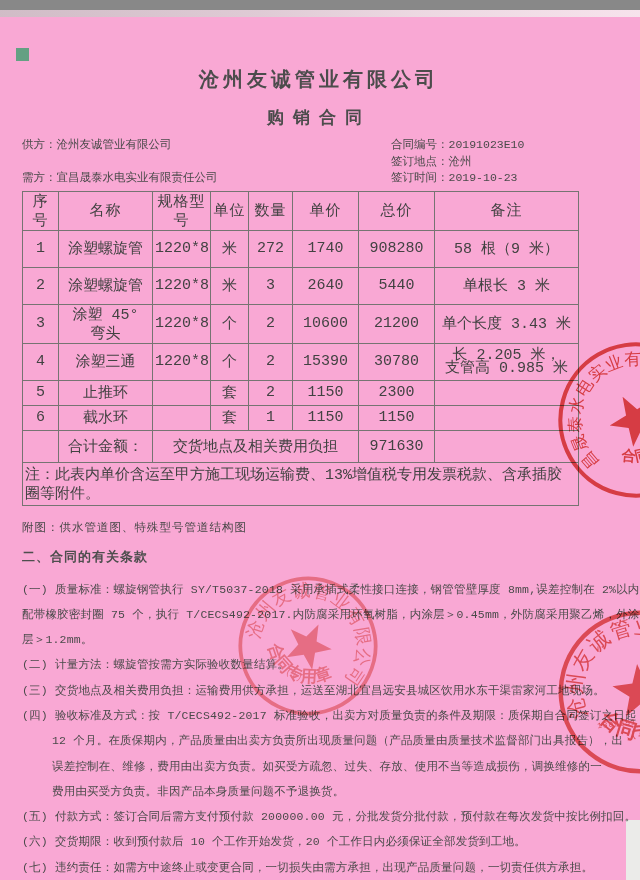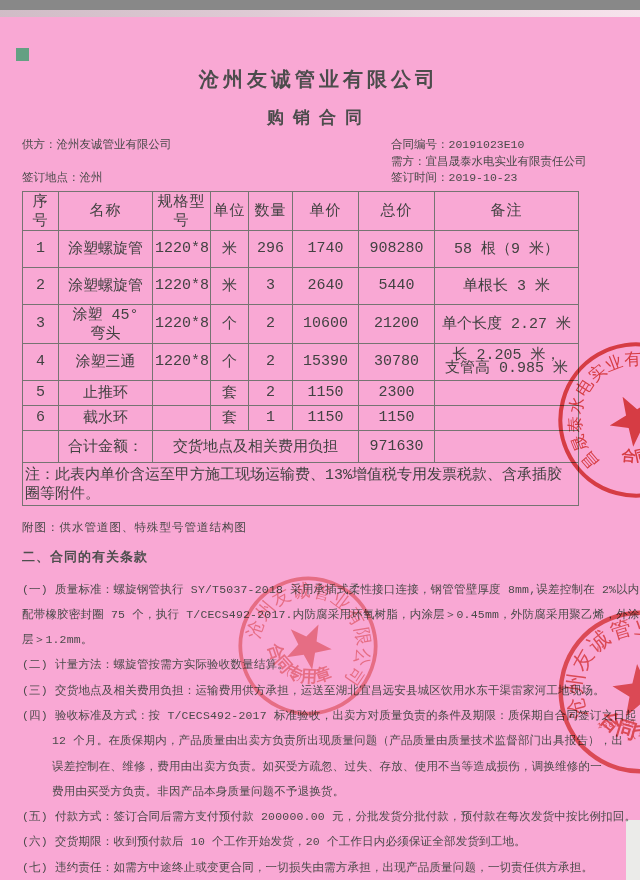--- a/index.html
+++ b/index.html
@@ -43,22 +43,22 @@
   <div class="green-mark"></div>
 
   <div class="content">
     <h1 class="title">沧州友诚管业有限公司</h1>
     <h2 class="subtitle">购销合同</h2>
 
     <div class="info">
       <div class="cell">供方：沧州友诚管业有限公司</div>
       <div class="cell">合同编号：20191023E10</div>
       <div class="cell"></div>
+      <div class="cell">签订地点：沧州</div>
       <div class="cell">需方：宜昌晟泰水电实业有限责任公司</div>
-      <div class="cell">签订地点：沧州</div>
       <div class="cell">签订时间：2019-10-23</div>
     </div>
 
 
     <table class="items">
       <colgroup>
         <col style="width:36px">
           <col style="width:94px">
           <col style="width:58px">
           <col style="width:38px">
@@ -76,21 +76,21 @@
         <th>数量</th>
         <th>单价</th>
         <th>总价</th>
         <th>备注</th>
       </tr>
       <tr class="r-std">
         <td>1</td>
         <td>涂塑螺旋管</td>
         <td>1220*8</td>
         <td>米</td>
-        <td>296</td>
+        <td>272</td>
         <td>1740</td>
         <td>908280</td>
         <td>58 根（9 米）</td>
       </tr>
       <tr class="r-std">
         <td>2</td>
         <td>涂塑螺旋管</td>
         <td>1220*8</td>
         <td>米</td>
         <td>3</td>
@@ -99,21 +99,21 @@
         <td>单根长 3 米</td>
       </tr>
       <tr class="r-std">
         <td>3</td>
         <td>涂塑 45° 弯头</td>
         <td>1220*8</td>
         <td>个</td>
         <td>2</td>
         <td>10600</td>
         <td>21200</td>
-        <td>单个长度 2.27 米</td>
+        <td>单个长度 3.43 米</td>
       </tr>
       <tr class="r-std">
         <td>4</td>
         <td>涂塑三通</td>
         <td>1220*8</td>
         <td>个</td>
         <td>2</td>
         <td>15390</td>
         <td>30780</td>
         <td>

